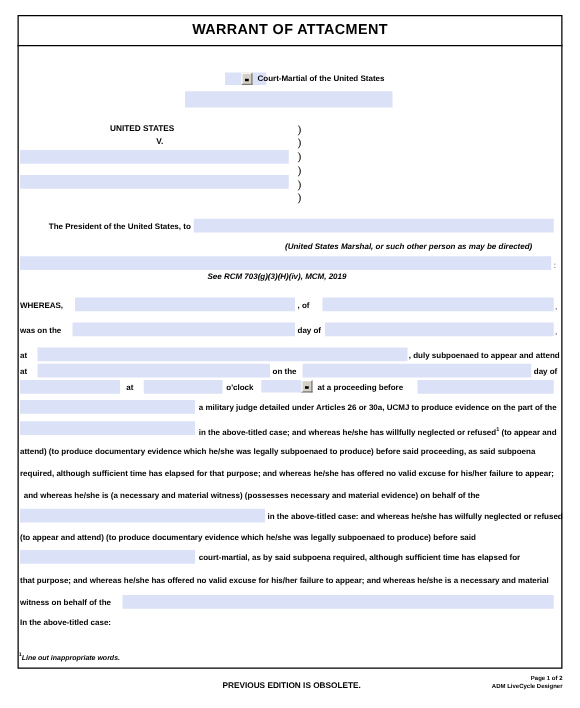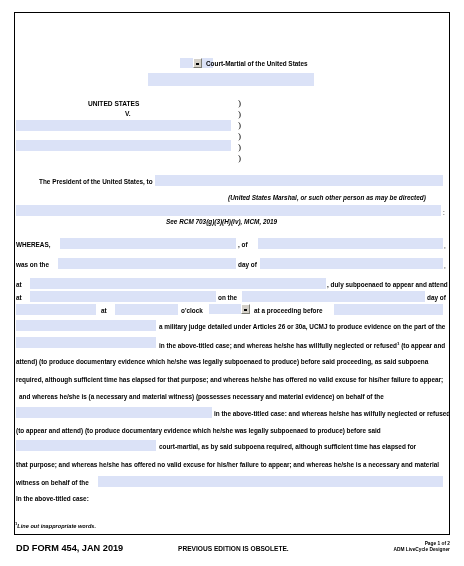--- a/index.html
+++ b/index.html
@@ -156,20 +156,23 @@
     white-space: nowrap;
   }
 </style>
 </head>
 <body>
 
 <div class="page">
 
   <div class="form-border"></div>
 
+  <div class="title-band">
+    <span class="title-text">WARRANT OF ATTACMENT</span>
+  </div>
 
   <div class="fld" style="left:180px; top:58px; width:33px; height:10px;"></div>
   <div class="combo-btn" style="left:193px; top:58px;"></div>
   <div class="txt b" style="left:206px; top:60px;">Court-Martial of the United States</div>
 
   <div class="fld" style="left:148px; top:73px; width:166px; height:13px;"></div>
 
   <div class="lbl-bold" style="left:88px; top:100px;">UNITED STATES</div>
   <div class="lbl-bold" style="left:125px; top:110px;">V.</div>
 
@@ -248,20 +251,19 @@
 
   <div class="txt b" style="left:16px; top:479px;">witness on behalf of the</div>
   <div class="fld" style="left:98px; top:476px; width:345px; height:11px;"></div>
 
   <div class="txt b" style="left:16px; top:495px;">In the above-titled case:</div>
 
   <div class="footnote" style="left:15px; top:521px;">
     <span class="sup">1</span><span>Line out inappropriate words.</span>
   </div>
 
-  <div class="footer-form-id">DD FORM 454, JAN 2019</div>
   <div class="footer-prev">PREVIOUS EDITION IS OBSOLETE.</div>
   <div class="footer-right">
     <div>Page 1 of 2</div>
     <div>ADM LiveCycle Designer</div>
   </div>
 
 </div>
 
 </body></html>

